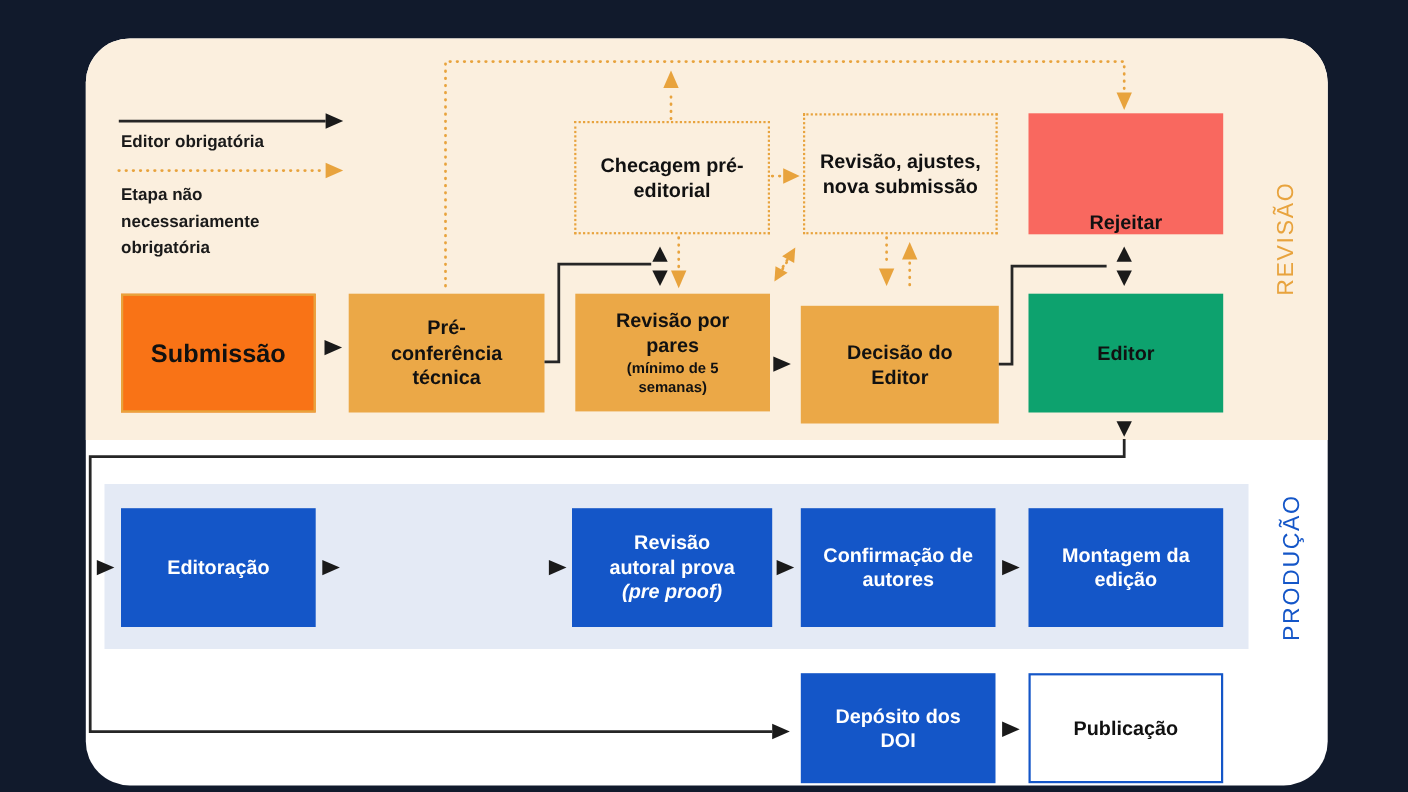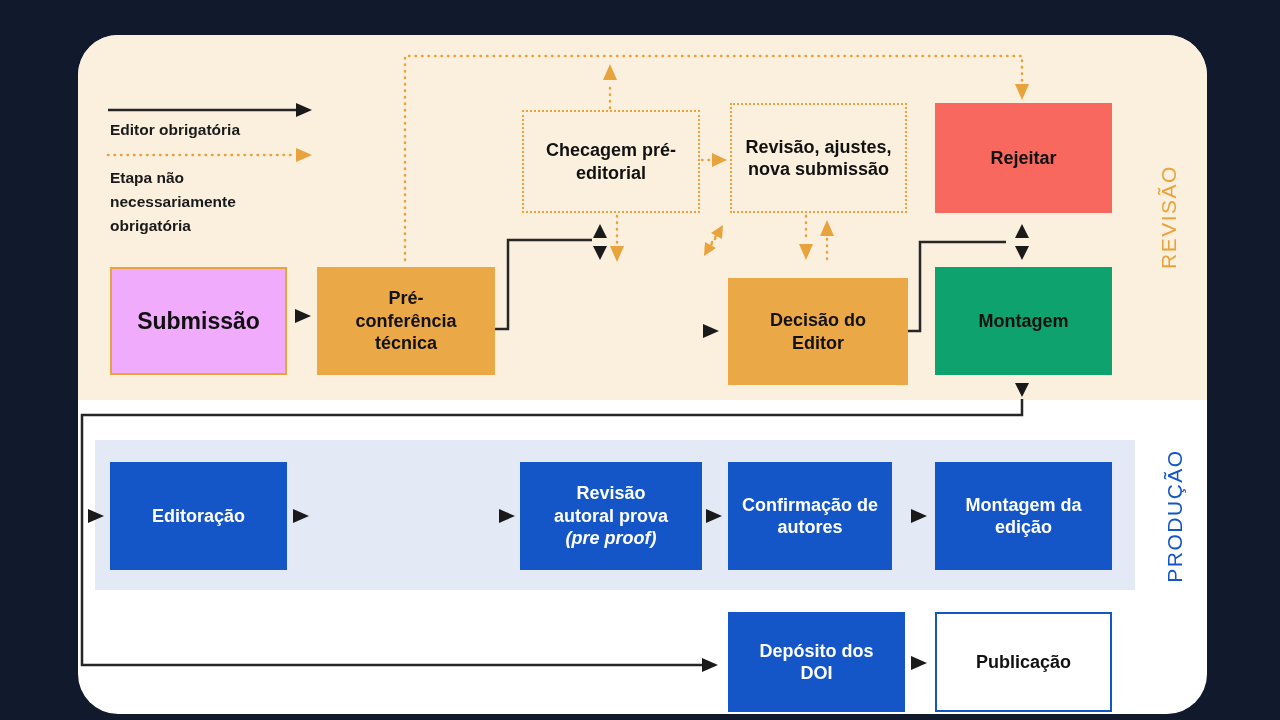--- a/index.html
+++ b/index.html
@@ -8,21 +8,21 @@
   .card{position:absolute;left:78px;top:35px;width:1129px;height:679px;background:#ffffff;border-radius:40px;}
   .band-review{position:absolute;left:78px;top:35px;width:1129px;height:365px;background:#FBEFDE;border-radius:40px 40px 0 0;}
   .band-production{position:absolute;left:95px;top:440px;width:1040px;height:150px;background:#E4EAF5;}
   .box{position:absolute;display:flex;flex-direction:column;align-items:center;justify-content:center;
        text-align:center;font-weight:bold;font-size:18px;line-height:1.25;color:#111;box-sizing:border-box;}
   .box .lbl{display:block;}
   .orange-fill{background:#EBA847;}
   .red-fill{background:#F9685F;}
   .green-fill{background:#0DA26E;}
   .blue-fill{background:#1456C8;color:#ffffff;}
-  .cream-fill{background:#f0abfc;border:2.5px solid #E8A33D;}
+  .cream-fill{background:#f97316;border:2.5px solid #E8A33D;}
   .dotted-box{border:2.5px dotted #E8A33D;background:transparent;}
   .white-blue{background:#ffffff;border:2.5px solid #1456C8;}
   .note{font-size:13.5px;margin-top:2px;}
   .italic{font-style:italic;}
   .legend-label{position:absolute;font-weight:bold;font-size:15.5px;color:#1a1a1a;line-height:1.55;}
   .vlabel{position:absolute;font-size:21px;letter-spacing:1.5px;white-space:nowrap;
           display:flex;align-items:center;justify-content:center;}
   .v-review{left:1109px;top:202px;width:120px;height:30px;color:#E8A33D;transform:rotate(-90deg);}
   .v-production{left:1107px;top:501px;width:136px;height:30px;color:#1456C8;transform:rotate(-90deg);}
   svg.connectors{position:absolute;left:0;top:0;pointer-events:none;}
@@ -37,45 +37,49 @@
 
   <div class="legend-label" style="left:110px;top:118px;width:240px;">Editor obrigatória</div>
   <div class="legend-label" style="left:110px;top:166px;width:150px;">Etapa não necessariamente obrigatória</div>
 
   <div class="box dotted-box" style="left:730px;top:103px;width:177px;height:110px;">
     <span class="lbl" style="max-width:150px;">Revisão, ajustes, nova submissão</span>
   </div>
   <div class="box dotted-box" style="left:522px;top:110px;width:178px;height:103px;">
     <span class="lbl" style="max-width:140px;">Checagem pré-editorial</span>
   </div>
-  <div class="box red-fill" style="left:935px;top:103px;width:177px;height:110px;">
+  <div class="box red-fill" style="left:935px;top:103px;width:177px;height:110px;justify-content:flex-end;">
     <span class="lbl">Rejeitar</span>
   </div>
 
   <div class="box cream-fill" style="left:110px;top:267px;width:177px;height:108px;font-size:23px;">
     <span class="lbl">Submissão</span>
   </div>
   <div class="box orange-fill" style="left:317px;top:267px;width:178px;height:108px;">
     <span class="lbl" style="max-width:125px;">Pré-conferência técnica</span>
   </div>
+  <div class="box orange-fill" style="left:523px;top:267px;width:177px;height:107px;">
+    <span class="lbl" style="max-width:140px;">Revisão por pares</span>
+    <span class="lbl note" style="max-width:120px;">(mínimo de 5 semanas)</span>
+  </div>
   <div class="box orange-fill" style="left:728px;top:278px;width:180px;height:107px;">
     <span class="lbl" style="max-width:135px;">Decisão do Editor</span>
   </div>
   <div class="box green-fill" style="left:935px;top:267px;width:177px;height:108px;">
-    <span class="lbl">Montagem</span>
+    <span class="lbl">Editor</span>
   </div>
 
   <div class="box blue-fill" style="left:110px;top:462px;width:177px;height:108px;">
     <span class="lbl">Editoração</span>
   </div>
   <div class="box blue-fill" style="left:520px;top:462px;width:182px;height:108px;">
     <span class="lbl" style="max-width:130px;">Revisão autoral prova</span>
     <span class="lbl italic">(pre proof)</span>
   </div>
-  <div class="box blue-fill" style="left:728px;top:462px;width:164px;height:108px;">
+  <div class="box blue-fill" style="left:728px;top:462px;width:177px;height:108px;">
     <span class="lbl" style="max-width:145px;">Confirmação de autores</span>
   </div>
   <div class="box blue-fill" style="left:935px;top:462px;width:177px;height:108px;">
     <span class="lbl" style="max-width:120px;">Montagem da edição</span>
   </div>
 
   <div class="box blue-fill" style="left:728px;top:612px;width:177px;height:100px;">
     <span class="lbl" style="max-width:135px;">Depósito dos DOI</span>
   </div>
   <div class="box white-blue" style="left:935px;top:612px;width:177px;height:100px;">

